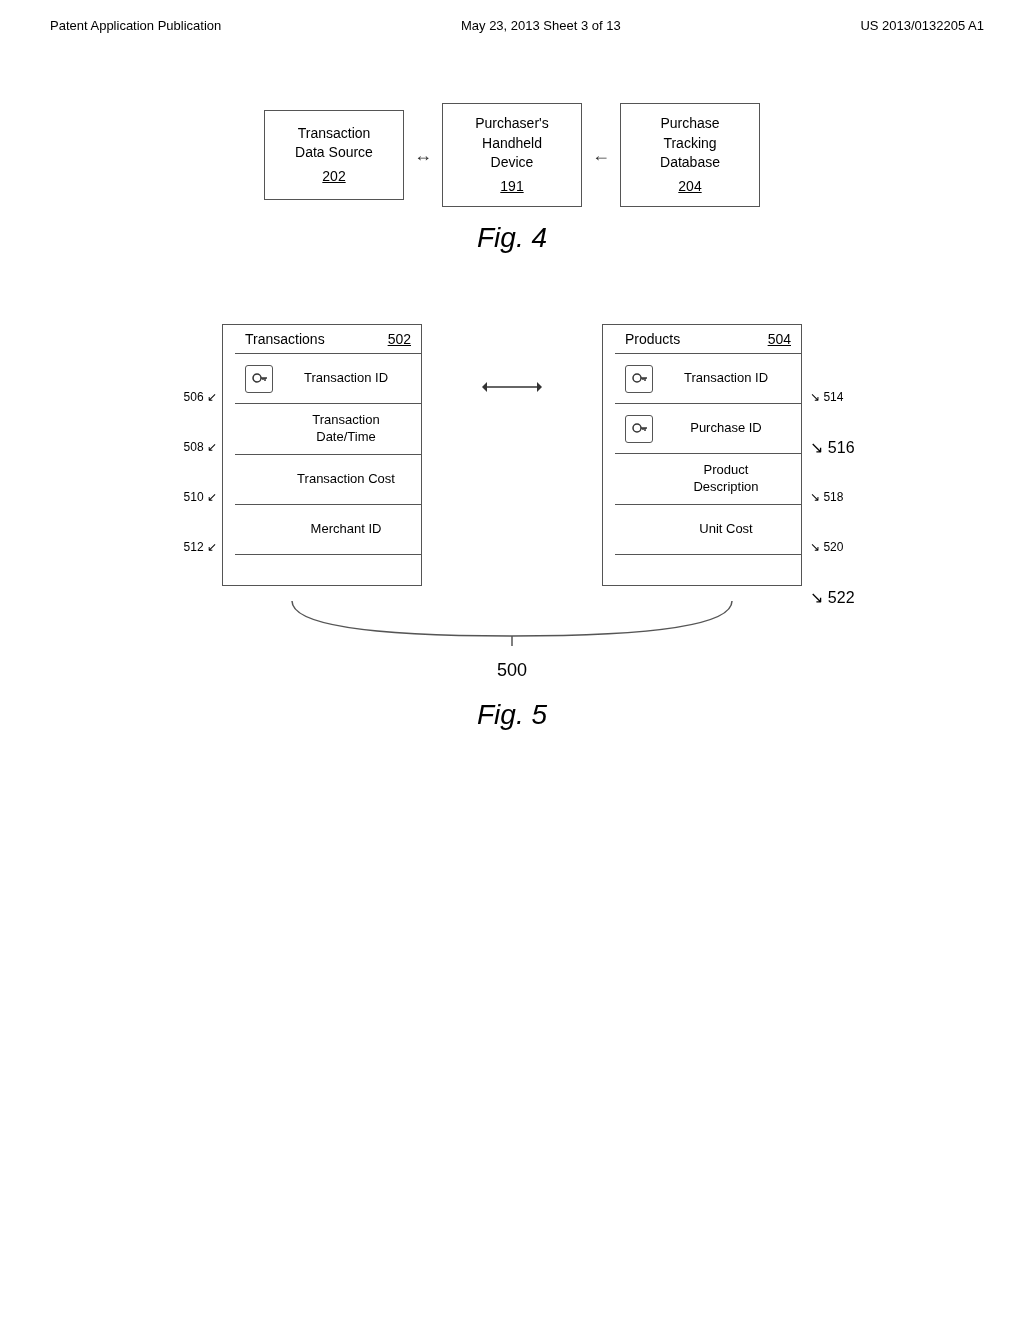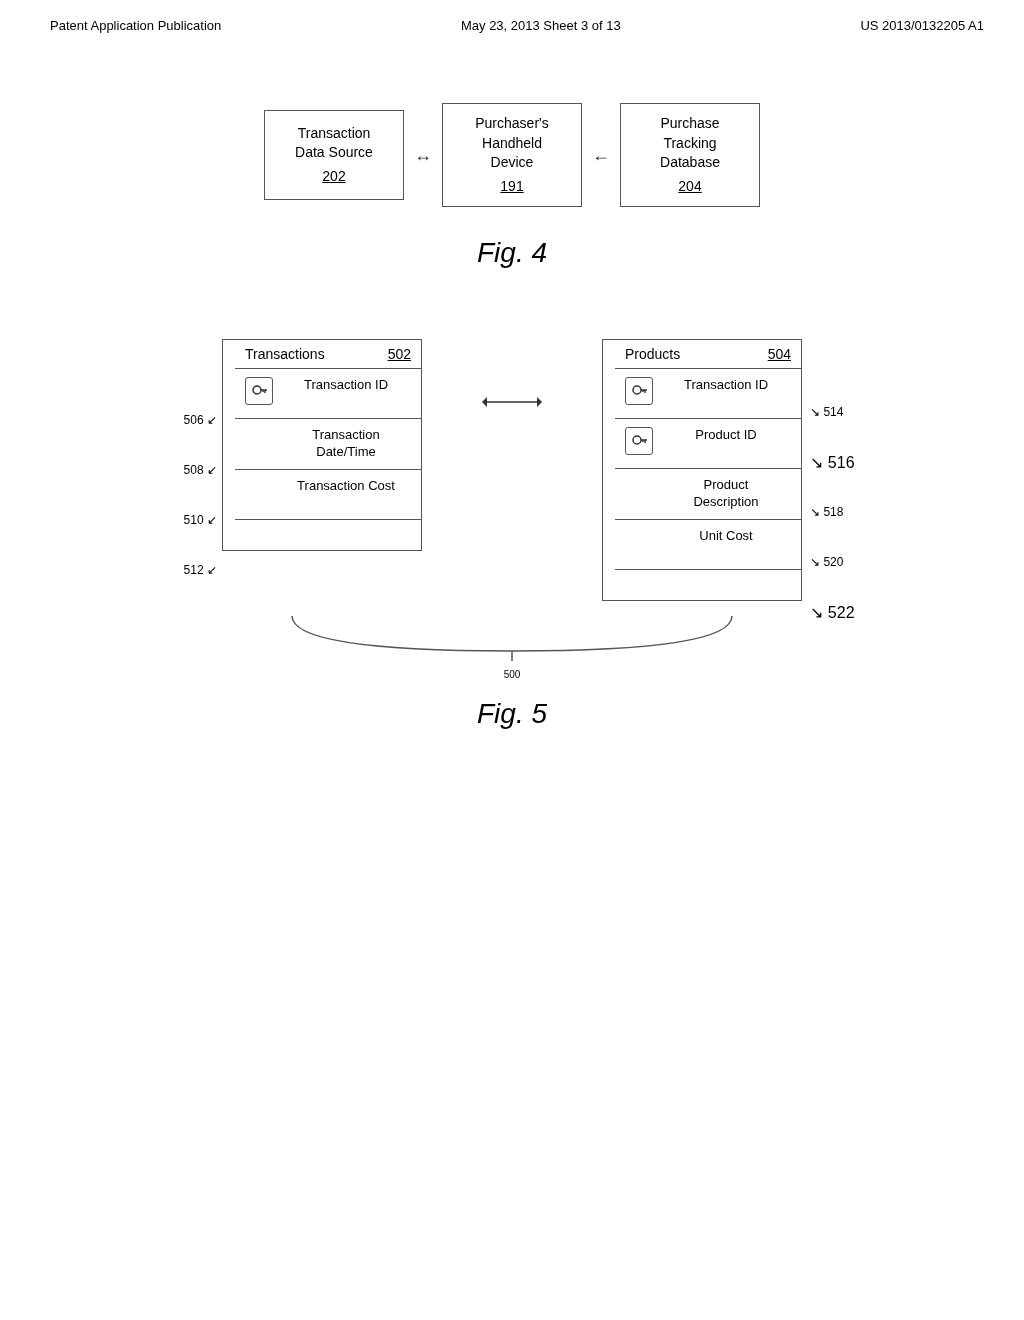--- a/index.html
+++ b/index.html
@@ -58,21 +58,21 @@
       padding: 0 10px;
     }
     .double-arrow {
       display: flex;
       align-items: center;
       font-size: 18px;
       color: #333;
     }
     .fig4-caption {
       font-size: 28px;
-      margin-top: 30px;
+      margin-top: 15px;
       font-style: italic;
       font-weight: normal;
     }
 
     
     .fig5-container {
       display: flex;
       flex-direction: column;
       align-items: center;
       margin-top: 70px;
@@ -100,20 +100,21 @@
       justify-content: space-between;
       align-items: center;
       font-size: 14px;
       font-weight: normal;
     }
 
     .db-table-row {
       border-bottom: 1.5px solid #555;
       padding: 8px 10px;
       display: flex;
+      align-items: center;
       min-height: 50px;
       font-size: 13px;
       position: relative;
     }
     .db-table-row:last-child {
       border-bottom: none;
     }
 
     .key-icon {
       width: 28px;
@@ -142,22 +143,22 @@
       display: flex;
       flex-direction: column;
       align-items: center;
       margin-top: 10px;
     }
     .fig5-bracket-svg {
       width: 500px;
       height: 50px;
     }
     .fig5-bracket-label {
-      font-size: 10px;
-      margin-top: 8px;
+      font-size: 18px;
+      margin-top: 14px;
     }
     .fig5-caption {
       font-size: 28px;
       margin-top: 18px;
       font-style: italic;
       font-weight: normal;
     }
 
     .fig5-middle {
       display: flex;
@@ -212,21 +213,21 @@
 
   <div class="fig4-caption">Fig. 4</div>
 </div>
 
 <div class="fig5-container">
 
   <div class="fig5-diagram">
 
     <div style="position:relative;">
 
-      <div style="position:absolute; left:-60px; top:8px; display:flex; flex-direction:column;justify-content:space-between;">
+      <div style="position:absolute; left:-60px; top:0; display:flex; flex-direction:column;justify-content:space-between;">
 
         <div style="height:48px;"></div>
         <div style="height:50px; display:flex; align-items:center; justify-content:flex-end; font-size:12px; width:55px;">506 ↙</div>
         <div style="height:50px; display:flex; align-items:center; justify-content:flex-end; font-size:12px; width:55px;">508 ↙</div>
         <div style="height:50px; display:flex; align-items:center; justify-content:flex-end; font-size:12px; width:55px;">510 ↙</div>
         <div style="height:50px; display:flex; align-items:center; justify-content:flex-end; font-size:12px; width:55px;">512 ↙</div>
       </div>
 
       <div class="db-table">
         <div class="db-table-header">
@@ -249,20 +250,24 @@
         <div class="db-table-row">
           <div style="width:28px; margin-right:8px; flex-shrink:0;"></div>
           <span class="row-label">Transaction<br>Date/Time</span>
         </div>
 
         <div class="db-table-row">
           <div style="width:28px; margin-right:8px; flex-shrink:0;"></div>
           <span class="row-label">Transaction Cost</span>
         </div>
 
+        <div class="db-table-row">
+          <div style="width:28px; margin-right:8px; flex-shrink:0;"></div>
+          <span class="row-label">Merchant ID</span>
+        </div>
 
         <div style="height:30px;"></div>
       </div>
     </div>
 
     <div class="fig5-middle">
       <svg width="60" height="30" viewBox="0 0 60 30">
 
         <line x1="5" y1="15" x2="55" y2="15" stroke="#333" stroke-width="1.5"></line>
         <polygon points="5,10 5,20 0,15" fill="#333"></polygon>
@@ -301,21 +306,21 @@
 
         <div class="db-table-row">
           <div class="key-icon">
             <svg width="18" height="18" viewBox="0 0 18 18" fill="none" stroke="#333" stroke-width="1.5">
               <circle cx="7" cy="8" r="4"></circle>
               <line x1="11" y1="8" x2="17" y2="8"></line>
               <line x1="15" y1="8" x2="15" y2="11"></line>
               <line x1="13" y1="8" x2="13" y2="10"></line>
             </svg>
           </div>
-          <span class="row-label">Product ID</span>
+          <span class="row-label">Purchase ID</span>
         </div>
 
         <div class="db-table-row">
           <div style="width:28px; margin-right:8px; flex-shrink:0;"></div>
           <span class="row-label">Product<br>Description</span>
         </div>
 
         <div class="db-table-row">
           <div style="width:28px; margin-right:8px; flex-shrink:0;"></div>
           <span class="row-label">Unit Cost</span>

